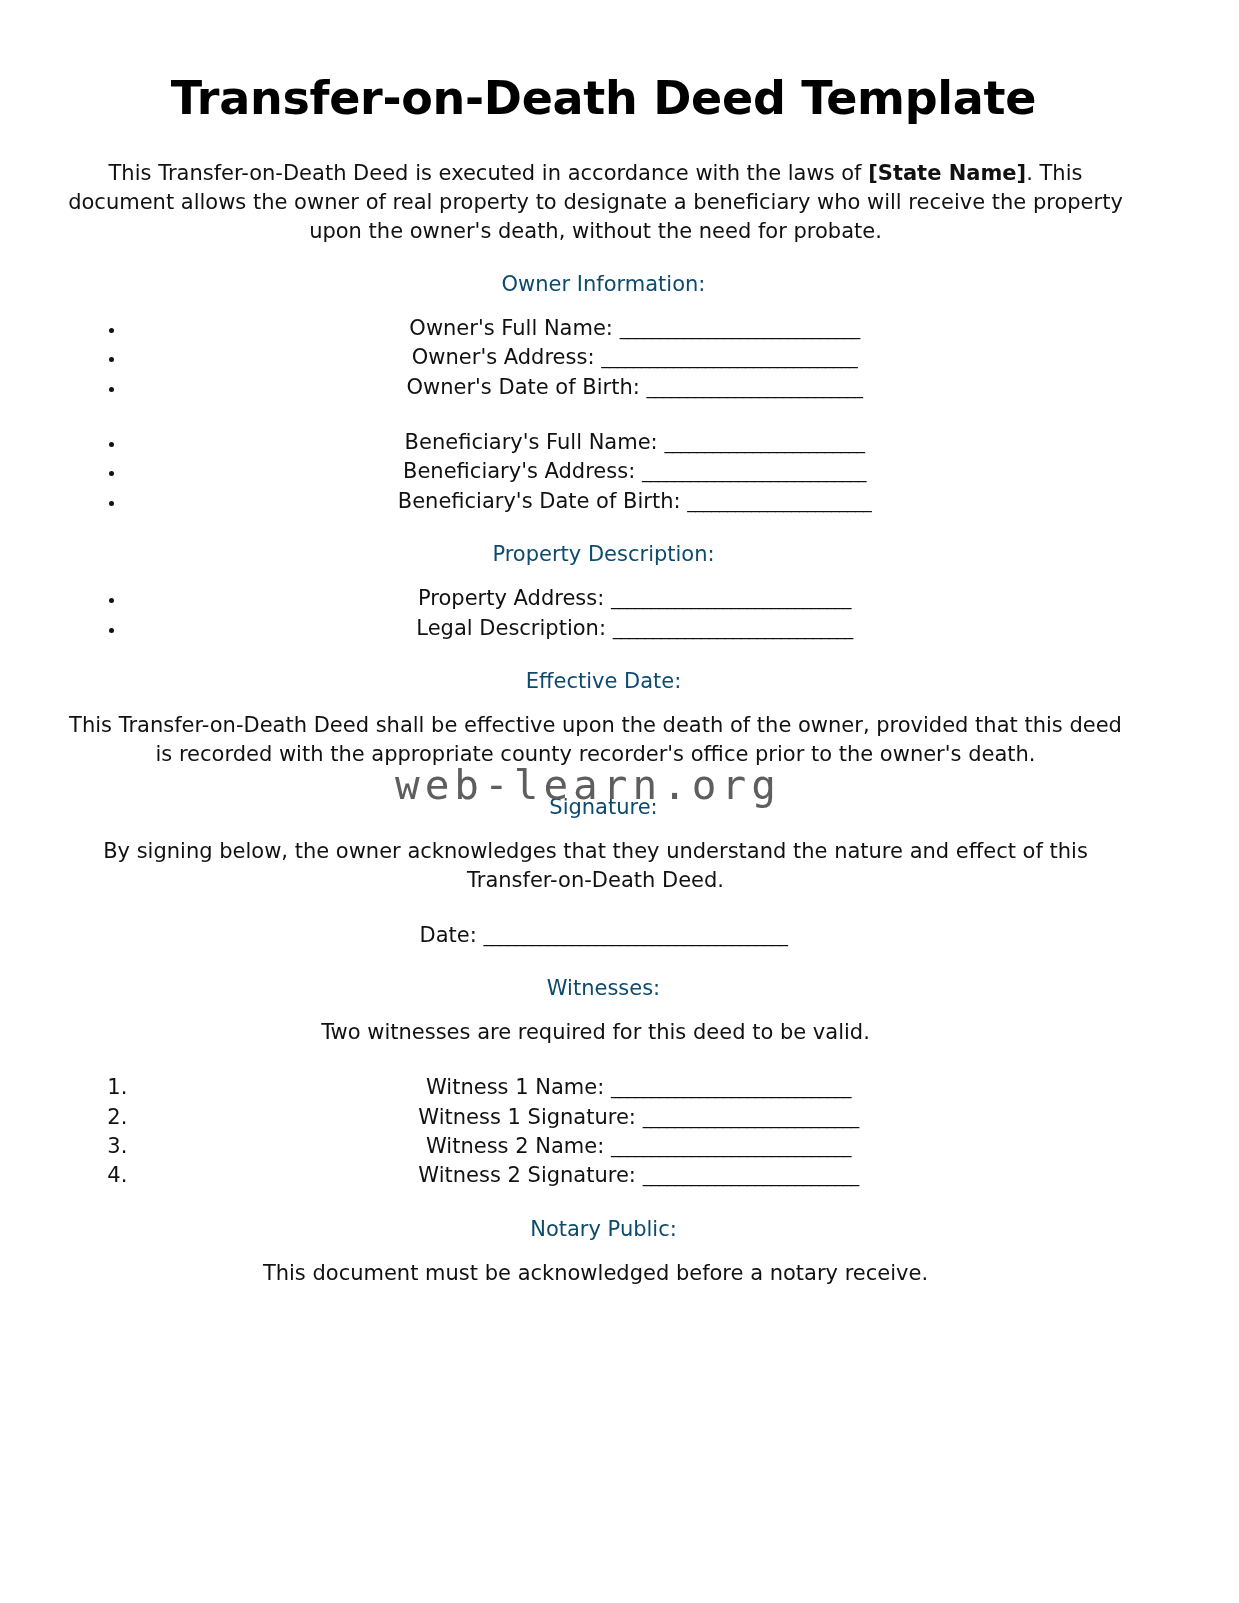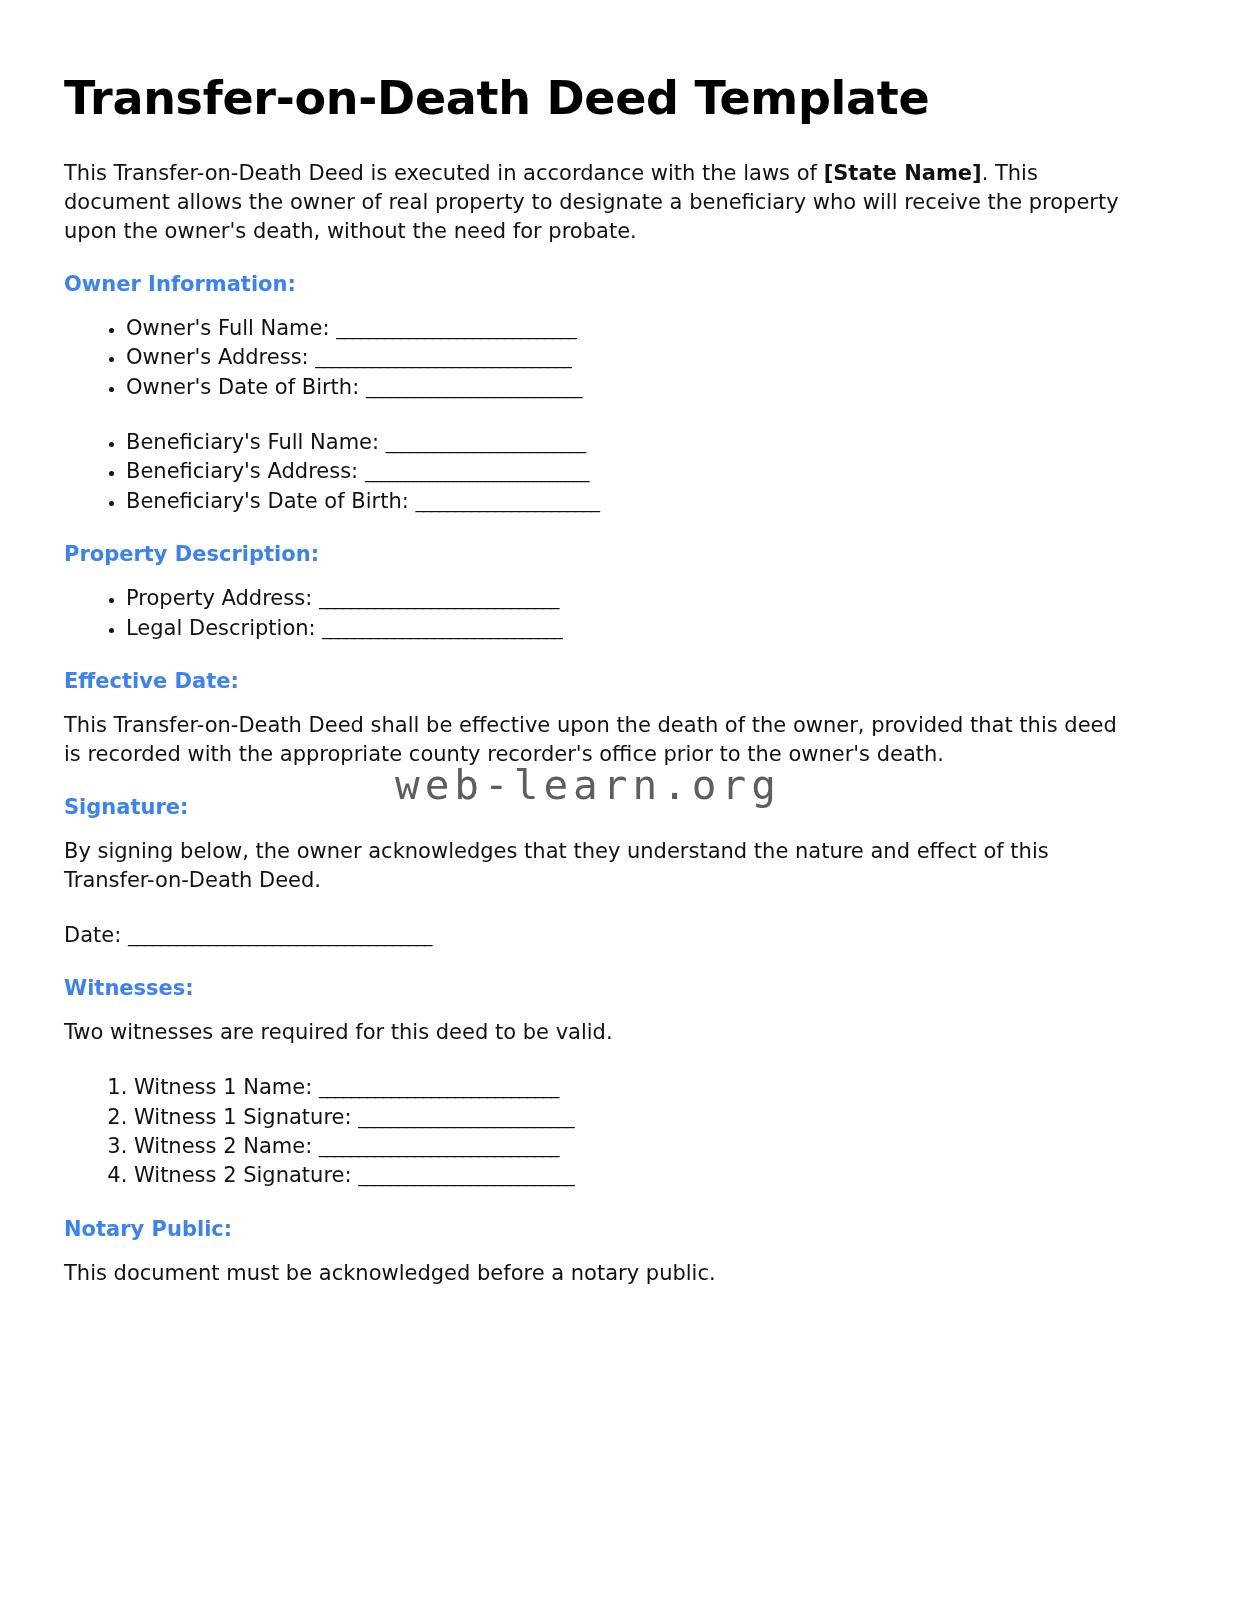--- a/index.html
+++ b/index.html
@@ -16,20 +16,21 @@
     color: #000000;
     -webkit-font-smoothing: antialiased;
   }
 
   .page {
     position: relative;
     width: 1239px;
     height: 1518px;
     box-sizing: border-box;
     padding: 72px 96px 0 64px;
+    text-align: center;
   }
 
   .doc-title {
     font-size: 46px;
     font-weight: bold;
     letter-spacing: -0.3px;
     line-height: 1.15;
     margin: 0 0 34px 0;
     color: #000;
   }
@@ -37,23 +38,23 @@
   .para {
     font-size: 21px;
     line-height: 1.38;
     margin: 0 16px 26px 0;
     max-width: 1078px;
     color: #111;
   }
 
   .section-heading {
     font-size: 21px;
-    font-weight: bold;
+    font-weight: normal;
     margin: 0 0 18px 0;
-    color: #3b82f6;
+    color: #0c4a6e;
   }
 
   .spaced-top { }
 
   ul.fields, ol.fields {
     margin: 0 0 26px 0;
     padding-left: 62px;
     list-style-position: outside;
   }
   ul.fields { list-style-type: disc; }
@@ -134,17 +135,17 @@
   <h2 class="section-heading">Witnesses:</h2>
   <p class="para">Two witnesses are required for this deed to be valid.</p>
   <ol class="fields">
     <li><span>Witness 1 Name:</span> <span class="blank">______________________________</span></li>
     <li><span>Witness 1 Signature:</span> <span class="blank">___________________________</span></li>
     <li><span>Witness 2 Name:</span> <span class="blank">______________________________</span></li>
     <li><span>Witness 2 Signature:</span> <span class="blank">___________________________</span></li>
   </ol>
 
   <h2 class="section-heading">Notary Public:</h2>
-  <p class="para">This document must be acknowledged before a notary public.</p>
+  <p class="para">This document must be acknowledged before a notary receive.</p>
 
   <div class="watermark">web-learn.org</div>
 
 </div>
 
 </body></html>

